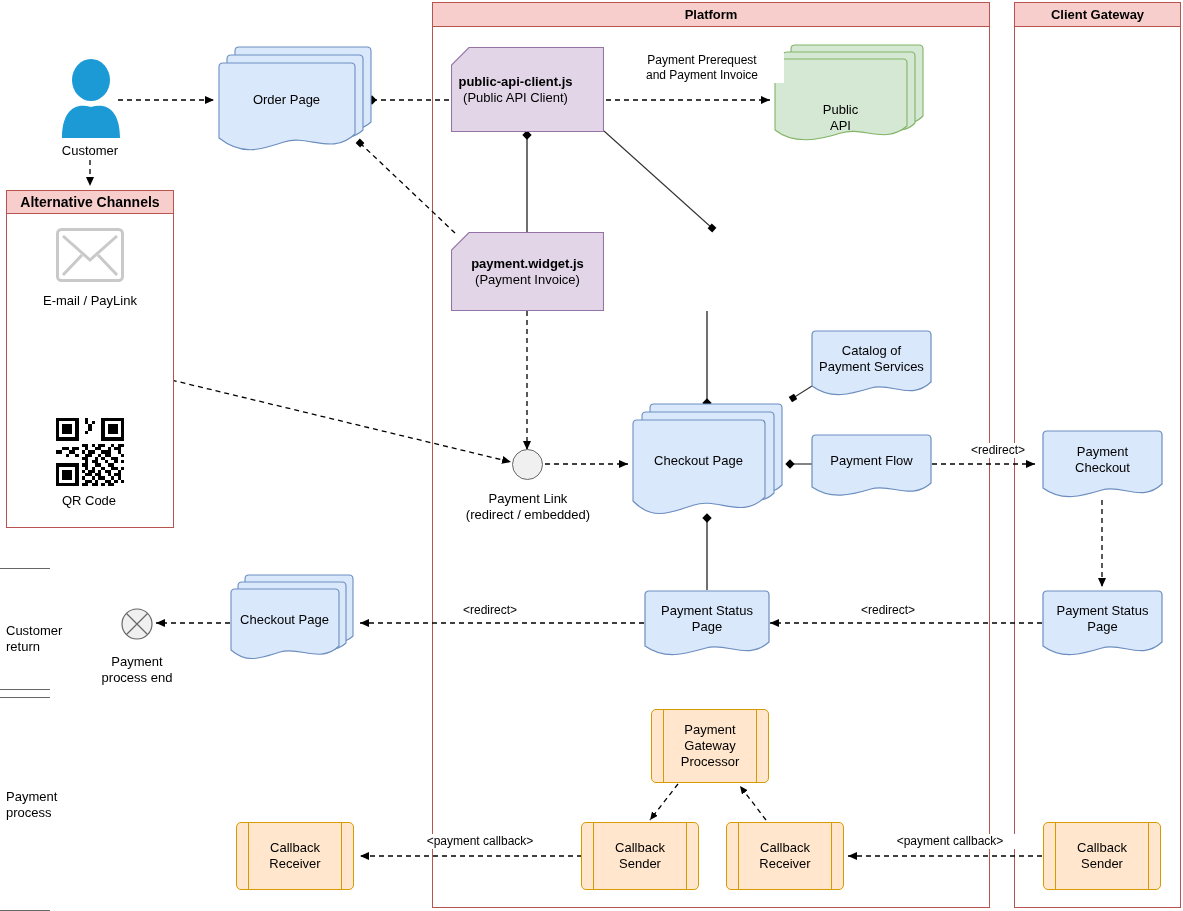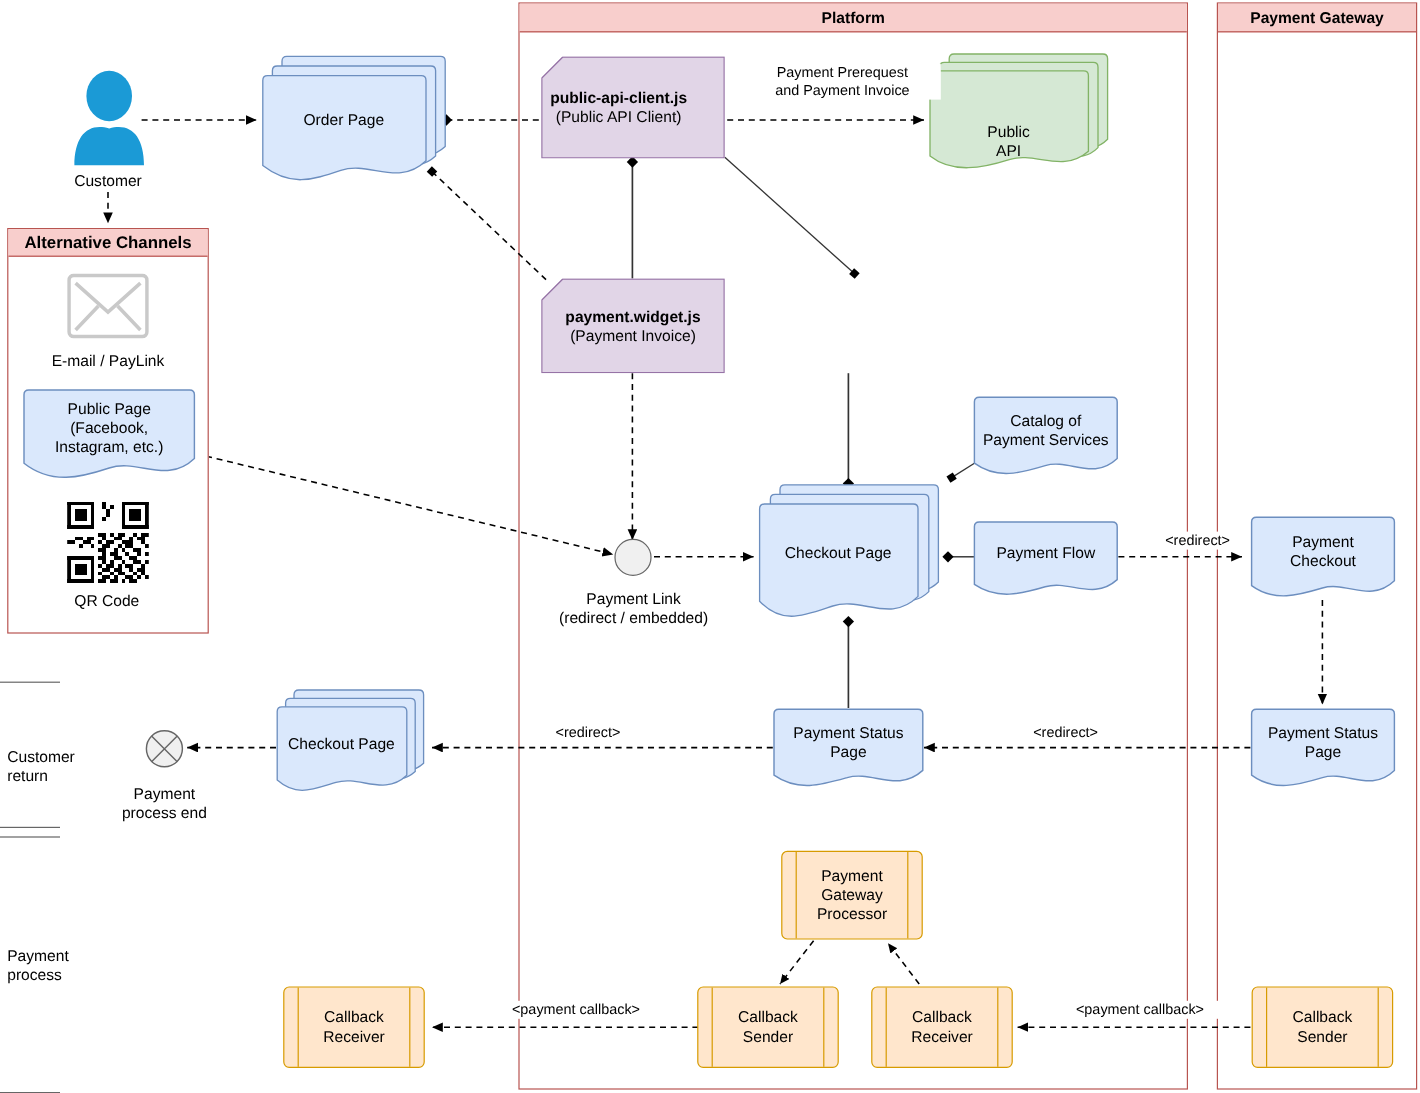--- a/index.html
+++ b/index.html
@@ -52,21 +52,21 @@
 <body>
 
 <div id="stage">
 
 
   <div class="pool" style="left:432px;top:2px;width:558px;height:906px;">
     <div class="pool-title">Platform</div>
   </div>
 
   <div class="pool" style="left:1014px;top:2px;width:167px;height:906px;">
-    <div class="pool-title">Payment Gateway</div>
+    <div class="pool-title">Client Gateway</div>
   </div>
 
   <svg id="wires" viewBox="0 0 1183 911">
     <defs>
       <marker id="arrOpen" markerWidth="10" markerHeight="10" refX="9" refY="4" orient="auto" markerUnits="userSpaceOnUse">
         <path d="M0,0 L9,4 L0,8 z" fill="#000"></path>
       </marker>
       <marker id="arrOpenSm" markerWidth="9" markerHeight="9" refX="8" refY="3.6" orient="auto" markerUnits="userSpaceOnUse">
         <path d="M0,0 L8,3.6 L0,7.2 z" fill="#000"></path>
       </marker>
@@ -142,29 +142,20 @@
 
   <div class="envelope" style="left:56px;top:228px;width:68px;height:54px;">
     <svg width="68" height="54" viewBox="0 0 68 54">
       <rect x="1.5" y="1.5" width="65" height="51" rx="4" fill="#fff" stroke="#c9c9c9" stroke-width="3"></rect>
       <path d="M7,8 L34,32 L61,8" fill="none" stroke="#c9c9c9" stroke-width="3"></path>
       <path d="M7,47 L26,27 M61,47 L42,27" fill="none" stroke="#c9c9c9" stroke-width="3"></path>
     </svg>
   </div>
   <div class="freelabel" style="left:15px;top:293px;width:150px;">E-mail / PayLink</div>
 
-  <div class="doc" style="left:19px;top:324px;width:144px;height:72px;">
-    <svg width="144" height="80" viewBox="0 0 144 80">
-      <path d="M1,5 Q1,1 5,1 L139,1 Q143,1 143,5 L143,58
-               C120,80 96,58 72,66 C48,74 24,80 1,62 Z" fill="#dae8fc" stroke="#6c8ebf" stroke-width="1.2"></path>
-    </svg>
-    <div class="nodetext" style="height:66px;">Public Page
-(Facebook,
-Instagram, etc.)</div>
-  </div>
 
   <div class="qr" style="left:56px;top:418px;width:68px;height:68px;">
     <svg width="68" height="68" viewBox="0 0 21 21" shape-rendering="crispEdges">
       <rect width="21" height="21" fill="#fff"></rect>
       <g fill="#000">
         <rect x="0" y="0" width="7" height="1"></rect>
           <rect x="0" y="6" width="7" height="1"></rect>
         <rect x="0" y="0" width="1" height="7"></rect>
           <rect x="6" y="0" width="1" height="7"></rect>
         <rect x="2" y="2" width="3" height="3"></rect>

